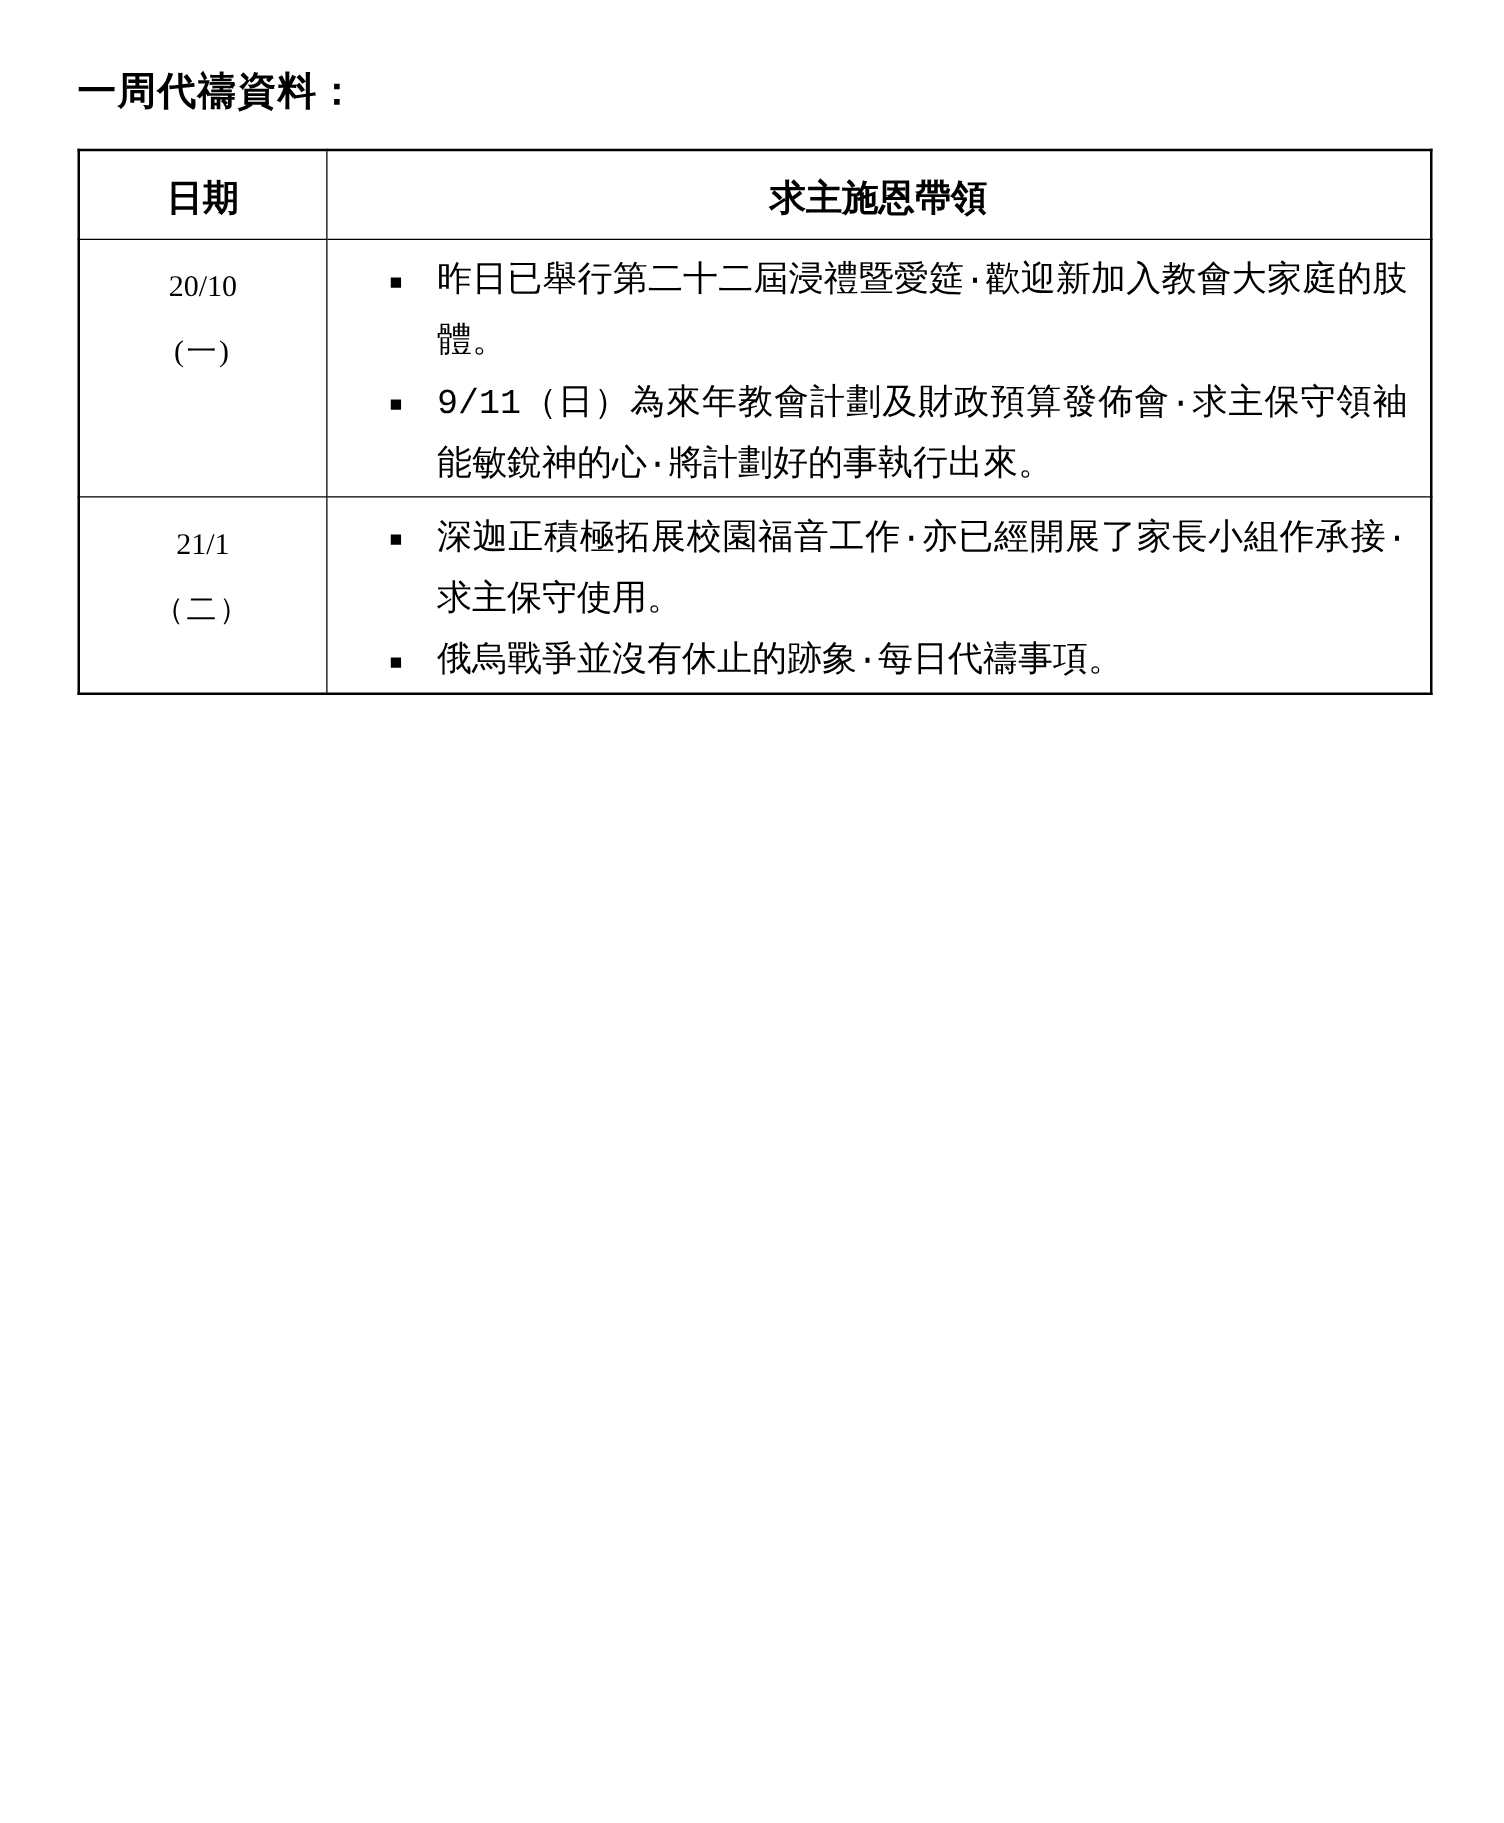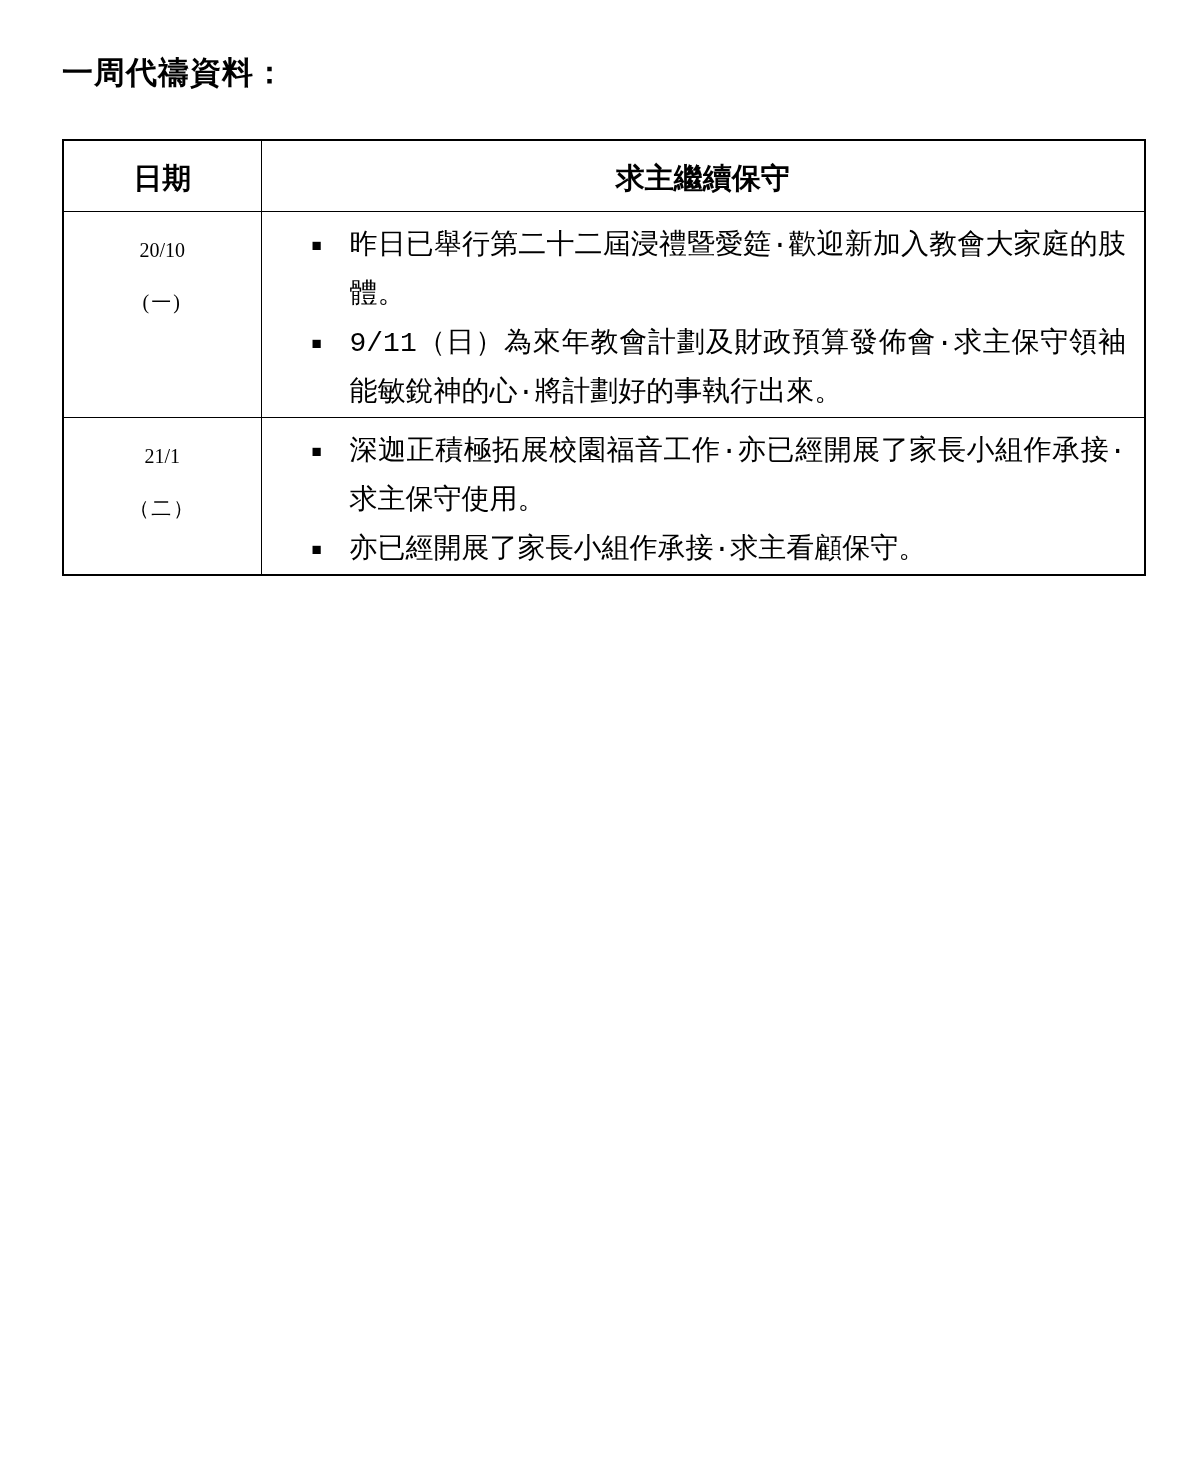--- a/index.html
+++ b/index.html
@@ -29,36 +29,36 @@
     position: absolute;
     left: 62px;
     top: 119px;
     width: 1084px;
     border-collapse: collapse;
     table-layout: fixed;
   }
   table.prayer-table, table.prayer-table th, table.prayer-table td {
     border: 1.5px solid #000000;
   }
-  table.prayer-table { border-width: 2px; margin-top: 20px; }
+  table.prayer-table { border-width: 2px; }
   th.col-date { width: 198px; }
   th {
     font-family: "Liberation Sans", sans-serif;
     font-weight: bold;
     font-size: 29px;
     text-align: center;
     vertical-align: top;
     padding-top: 18px;
     height: 71px;
     box-sizing: border-box;
   }
   td { vertical-align: top; box-sizing: border-box; }
   td.date-cell {
     text-align: center;
-    font-size: 20px;
+    font-size: 24px;
     line-height: 52px;
     padding-top: 12px;
     font-family: "Liberation Serif", serif;
   }
   td.date-cell .weekday { letter-spacing: 2px; }
   td.items-cell {
     padding: 9px 18px 0 50px;
     font-size: 28px;
     line-height: 49px;
     font-family: "Liberation Serif", serif;
@@ -82,21 +82,21 @@
 <body>
 
 <div class="page">
 
   <div class="doc-title">一周代禱資料：</div>
 
   <table class="prayer-table">
     <thead>
       <tr>
         <th class="col-date">日期</th>
-        <th class="col-items">求主繼續保守</th>
+        <th class="col-items">求主施恩帶領</th>
       </tr>
     </thead>
     <tbody>
 
       <tr style="height:200px">
         <td class="date-cell">
           <div>20/10</div>
           <div class="weekday">(一)</div>
         </td>
         <td class="items-cell">
@@ -116,21 +116,21 @@
           <div>21/1</div>
           <div class="weekday">（二）</div>
         </td>
         <td class="items-cell">
           <div class="item">
             <span class="bullet">■</span>
             <span class="item-text">深迦正積極拓展校園福音工作·亦已經開展了家長小組作承接·求主保守使用。</span>
           </div>
           <div class="item">
             <span class="bullet">■</span>
-            <span class="item-text">亦已經開展了家長小組作承接·求主看顧保守。</span>
+            <span class="item-text">俄烏戰爭並沒有休止的跡象·每日代禱事項。</span>
           </div>
         </td>
       </tr>
 
 
 
 
 
 
     </tbody>

